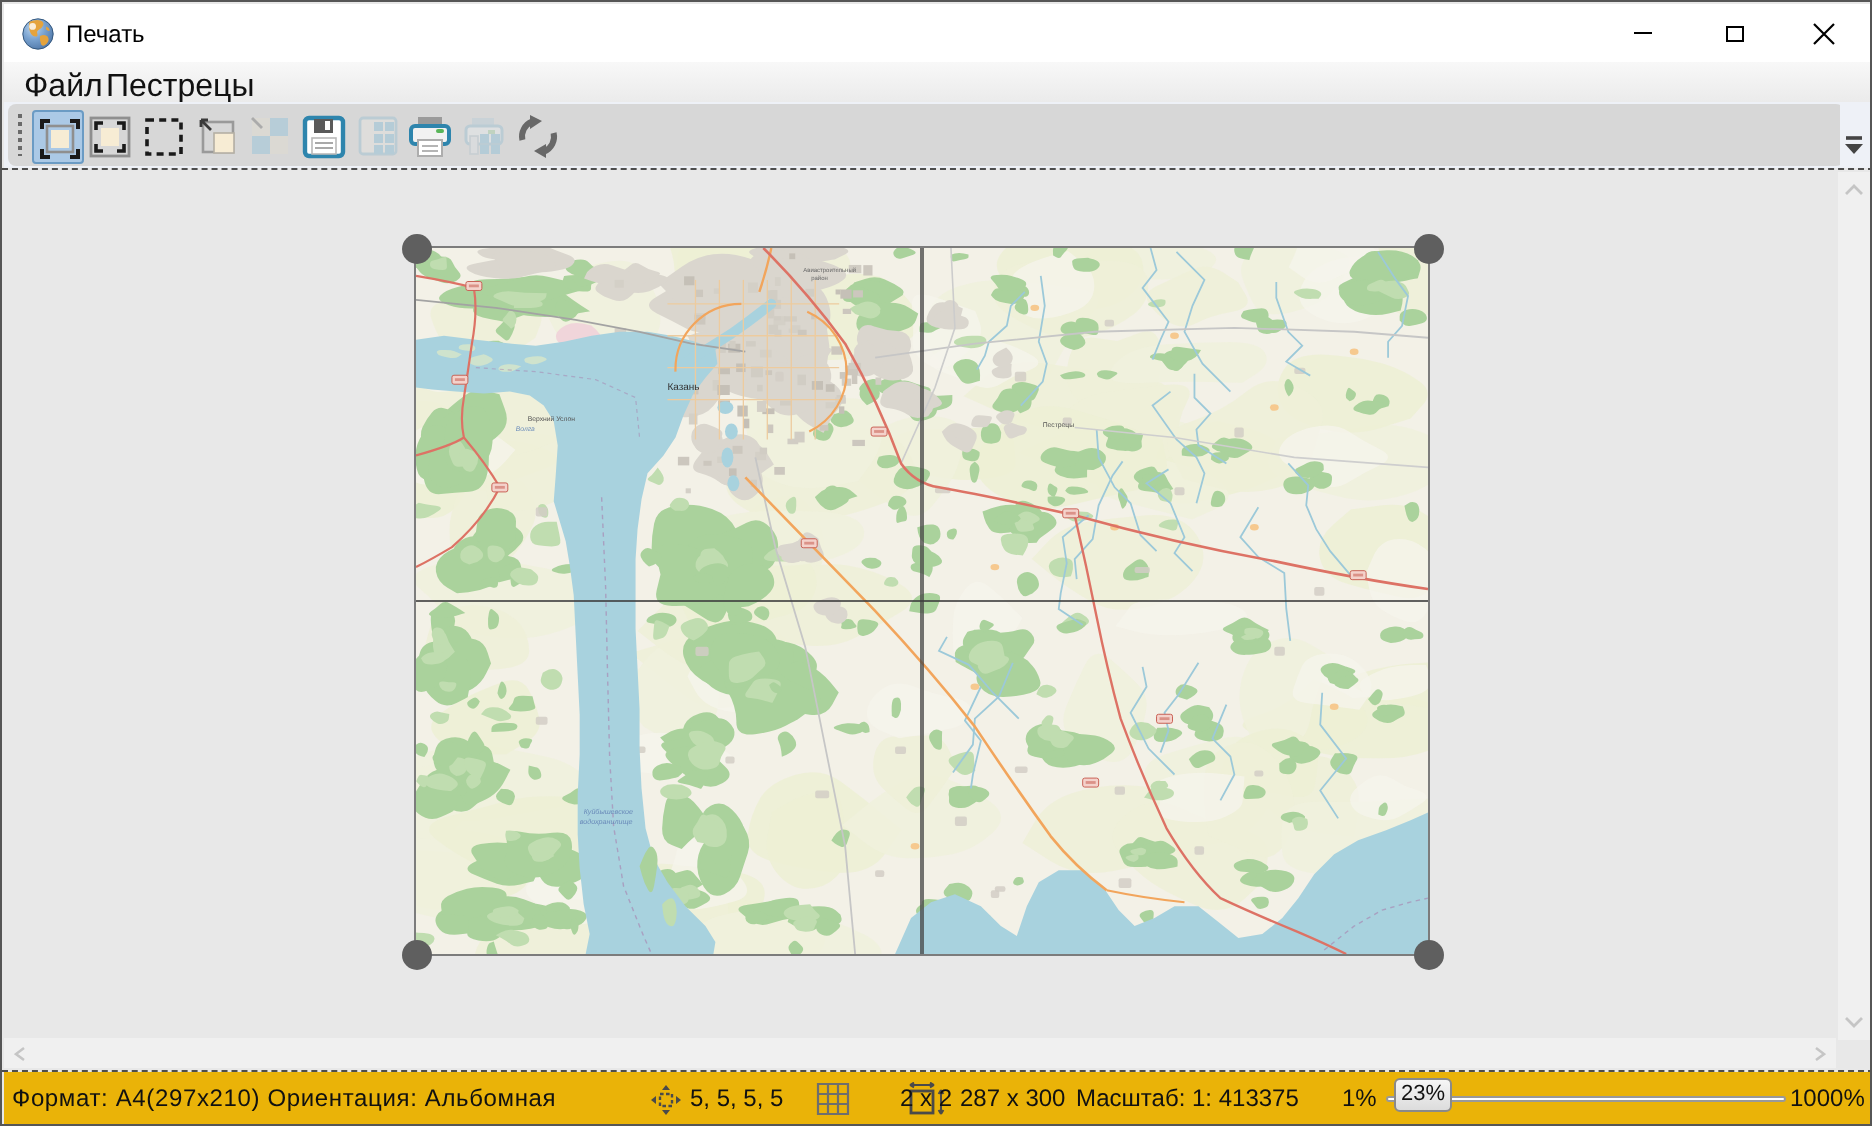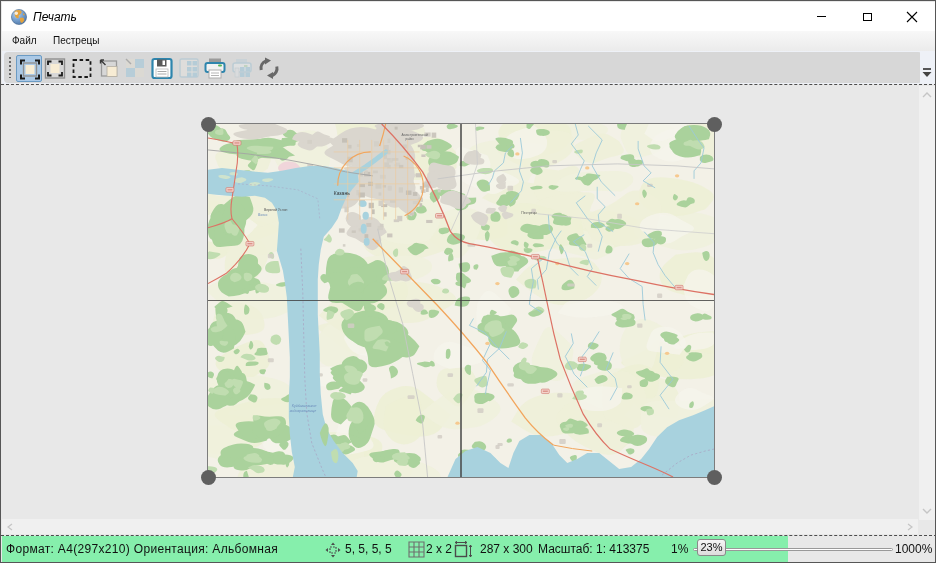--- a/index.html
+++ b/index.html
@@ -1,34 +1,34 @@
 <!DOCTYPE html>
 <html><head><meta charset="utf-8"><style>
 * { margin:0; padding:0; box-sizing:border-box; }
 html,body { width:936px; height:563px; overflow:hidden; }
 body { font-family:"Liberation Sans", sans-serif; position:relative; background:#e8e8e8; border:1px solid #565656; }
-.titlebar { position:absolute; left:1px; top:1px; width:934px; height:29px; background:#fff;font-style:italic; }
+.titlebar { position:absolute; left:1px; top:1px; width:934px; height:29px; background:#fff; }
 .appicon { position:absolute; left:9px; top:7px; width:16px; height:16px; }
 .title { position:absolute; left:31px; top:8px; font-size:12px; color:#000; }
 .winbtn { position:absolute; top:0; }
-.menubar { position:absolute; left:1px; top:30px; width:934px; height:20px; background:linear-gradient(#f8f8f8,#ebebeb); font-size:10px; color:#111; }
+.menubar { position:absolute; left:1px; top:30px; width:934px; height:20px; background:linear-gradient(#f8f8f8,#ebebeb); font-size:16px; color:#111; }
 .menubar span { position:absolute; top:4px; }
 .toolrow { position:absolute; left:1px; top:50px; width:934px; height:33px; background:#eef1f7; }
 .toolpanel { position:absolute; left:2px; top:1px; width:918px; height:31px; background:#d7d7d7; border-radius:4px; }
 .grip { position:absolute; left:5px; top:5px; width:3px; height:21px; background-image:repeating-linear-gradient(#6a6a6a 0 2px, transparent 2px 4px); width:2px;}
 .tbtn { position:absolute; top:2.5px; width:26px; height:27px; }
 .tbtn.sel { background:#abc9e6; border:1px solid #6b9bc4; border-radius:2px; }
 .mainarea { position:absolute; left:0px; top:83px; width:936px; height:452px; background:#e8e8e8; border-top:1px dashed #4d4d4d; border-bottom:1px dashed #4d4d4d; }
 .vsb { position:absolute; right:2px; top:1px; width:16px; height:434px; background:#f0f0f0; }
 .hsb { position:absolute; left:1px; bottom:1px; width:916px; height:15px; background:#f0f0f0; }
 .map { position:absolute; left:207px; top:123px; width:506px; height:353px; outline:1px solid #7c7c7c; }
 .gridv { position:absolute; left:252.25px; top:0; width:1.5px; height:353px; background:rgba(70,70,70,0.75); }
 .gridh { position:absolute; left:0; top:175.75px; width:506px; height:1.5px; background:rgba(60,60,60,0.8); }
 .handle { position:absolute; width:15px; height:15px; border-radius:50%; background:#5f5f5f; }
-.statusbar { position:absolute; left:1px; top:535px; width:786px; height:27px; background:#86efac; font-size:12px; color:#111; }
+.statusbar { position:absolute; left:1px; top:535px; width:934px; height:27px; background:#eab308; font-size:12px; color:#111; }
 .statusbar span { position:absolute; top:6px; }
 .overflow { position:absolute; right:2px; top:1px; width:14px; height:31px; background:#eef1f7; }
 </style></head>
 <body>
 <div class="titlebar">
   <svg class="appicon" viewBox="0 0 16 16">
     <defs>
         <radialGradient id="gg" cx="0.35" cy="0.3" r="0.95">
           <stop offset="0" stop-color="#bdd6ee"></stop>
           <stop offset="0.4" stop-color="#7aa3d0"></stop>
@@ -914,20 +914,20 @@
     </svg>
     <svg style="position:absolute;left:406px;top:5px" width="17" height="17" viewBox="0 0 17 17">
       <path d="M 1,1 H 16 V 16 H 1 Z M 1,6 H 16 M 1,11 H 16 M 6,1 V 16 M 11,1 V 16" fill="none" stroke="#6e6e6e" stroke-width="1.1"></path>
     </svg>
     <svg style="position:absolute;left:452px;top:5px" width="19" height="17" viewBox="0 0 19 17">
       <rect x="1.5" y="4.5" width="11" height="11" fill="none" stroke="#4a4a4a" stroke-width="1.4"></rect>
       <path d="M 1,1.5 H 13 M 1,1.5 L 3,0.3 M 1,1.5 L 3,2.7 M 13,1.5 L 11,0.3 M 13,1.5 L 11,2.7" stroke="#4a4a4a" stroke-width="1" fill="none"></path>
       <path d="M 16.5,4 V 16 M 16.5,4 L 15.3,6 M 16.5,4 L 17.7,6 M 16.5,16 L 15.3,14 M 16.5,16 L 17.7,14" stroke="#4a4a4a" stroke-width="1" fill="none"></path>
     </svg>
   <span style="left:343px">5, 5, 5, 5</span>
-  <span style="left:424px">2 x 2</span>
+  <span style="left:448px">2 x 2</span>
   <span style="left:478px">287 x 300</span>
   <span style="left:536px">Масштаб: 1: 413375</span>
   <span style="left:669px">1%</span>
   <span style="left:893px">1000%</span>
   <div style="position:absolute; left:691px; top:12px; width:200px; height:3px; background:#fff; border:1px solid #999; border-radius:2px;"></div>
   <div style="position:absolute; left:695px; top:3px; width:29px; height:17px; background:linear-gradient(#f6f6f6,#dcdcdc); border:1px solid #8a8a8a; border-radius:3px; font-size:11px; text-align:center; line-height:15px;">23%</div>
 </div>
 
 </body></html>

